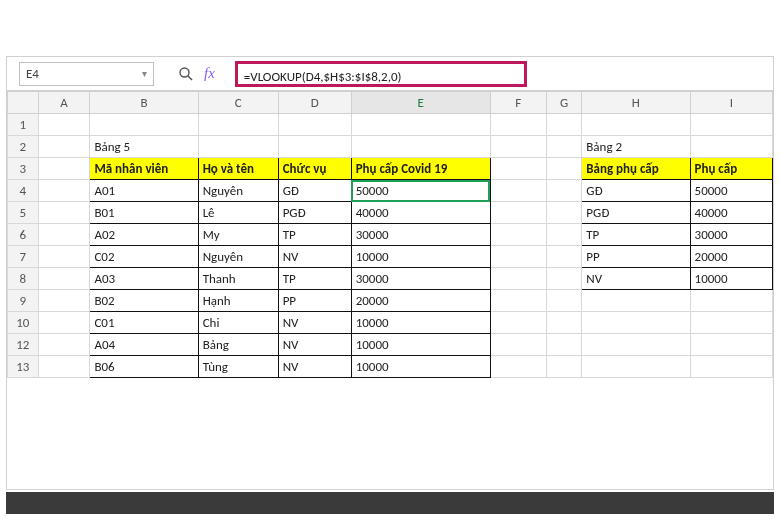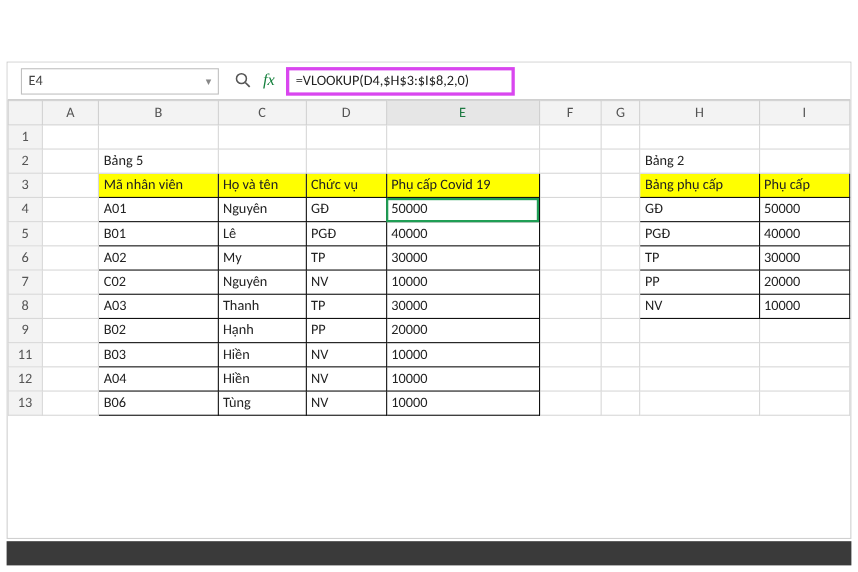--- a/index.html
+++ b/index.html
@@ -19,44 +19,44 @@
     border: 1px solid #d0d0d0;
   }
   .formula-bar {
     display: flex;
     align-items: center;
     height: 34px;
     border-bottom: 1px solid #d0d0d0;
     background: #fff;
   }
   .name-box {
-    width: 180px;
+    width: 135px;
     height: 24px;
     margin: 0 8px 0 12px;
     border: 1px solid #c0c0c0;
     display: flex;
     align-items: center;
     padding: 0 6px;
     justify-content: space-between;
     background: #fff;
     color: #444;
   }
   .name-box .chev { font-size: 10px; color: #888; }
-  .fx-icons { display: flex; align-items: flex-start; gap: 10px; margin: 0 6px; color: #15803d; }
+  .fx-icons { display: flex; align-items: center; gap: 10px; margin: 0 16px; color: #8b5cf6; }
   .fx-icons .zoom svg { display:block; }
   .fx-label { font-style: italic; font-family: 'Times New Roman', serif; font-size: 15px; }
   .formula-input {
     flex: 0 0 auto;
-    width: 208px;
+    width: 292px;
     height: 26px;
-    border: 3px solid #d946ef;
+    border: 3px solid #be185d;
     margin-left: 4px;
     padding: 0 6px;
     display: flex;
-    align-items: center;
+    align-items: flex-end;
     background: #fff;
     color: #222;
     font-size: 13px;
   }
   .grid {
     position: absolute;
     top: 34px; left: 0; right: 0; bottom: 0;
     overflow: hidden;
   }
   table.sheet {
@@ -82,21 +82,21 @@
   }
   table.sheet th.corner { width: 24px; }
   table.sheet td.rowhdr {
     background: #f3f3f3;
     color: #555;
     text-align: center;
     width: 24px;
   }
   
   td.bcell { border: 1px solid #111 !important; }
-  td.yhdr  { background: #ffff00 !important; font-weight: normal; margin-top: 47px; }
+  td.yhdr  { background: #ffff00 !important; font-weight: bold; margin-top: 47px; }
   td.num   { text-align: left; }
   td.title { border: 1px solid #d8d8d8; } 
   
   td.active {
     outline: 2px solid #1f9e55;
     outline-offset: -2px;
   }
   
   td.rowhdr.activeR, th.colhdr.activeC { background: #e6e6e6; color:#1f7a43; }
   .bottombar {
@@ -258,36 +258,36 @@
             <td class="bcell">B02</td>
             <td class="bcell">Hạnh</td>
             <td class="bcell">PP</td>
             <td class="bcell num">20000</td>
             <td class=""></td>
             <td class=""></td>
             <td class=""></td>
             <td class=""></td>
           </tr>
           <tr>
-            <td class="rowhdr">11</td>
-            <td class=""></td>
-            <td class="bcell">B03</td>
-            <td class="bcell">Hiền</td>
+            <td class="rowhdr">10</td>
+            <td class=""></td>
+            <td class="bcell">C01</td>
+            <td class="bcell">Chi</td>
             <td class="bcell">NV</td>
             <td class="bcell num">10000</td>
             <td class=""></td>
             <td class=""></td>
             <td class=""></td>
             <td class=""></td>
           </tr>
           <tr>
             <td class="rowhdr">12</td>
             <td class=""></td>
             <td class="bcell">A04</td>
-            <td class="bcell">Hiền</td>
+            <td class="bcell">Bảng</td>
             <td class="bcell">NV</td>
             <td class="bcell num">10000</td>
             <td class=""></td>
             <td class=""></td>
             <td class=""></td>
             <td class=""></td>
           </tr>
           <tr>
             <td class="rowhdr">13</td>
             <td class=""></td>

